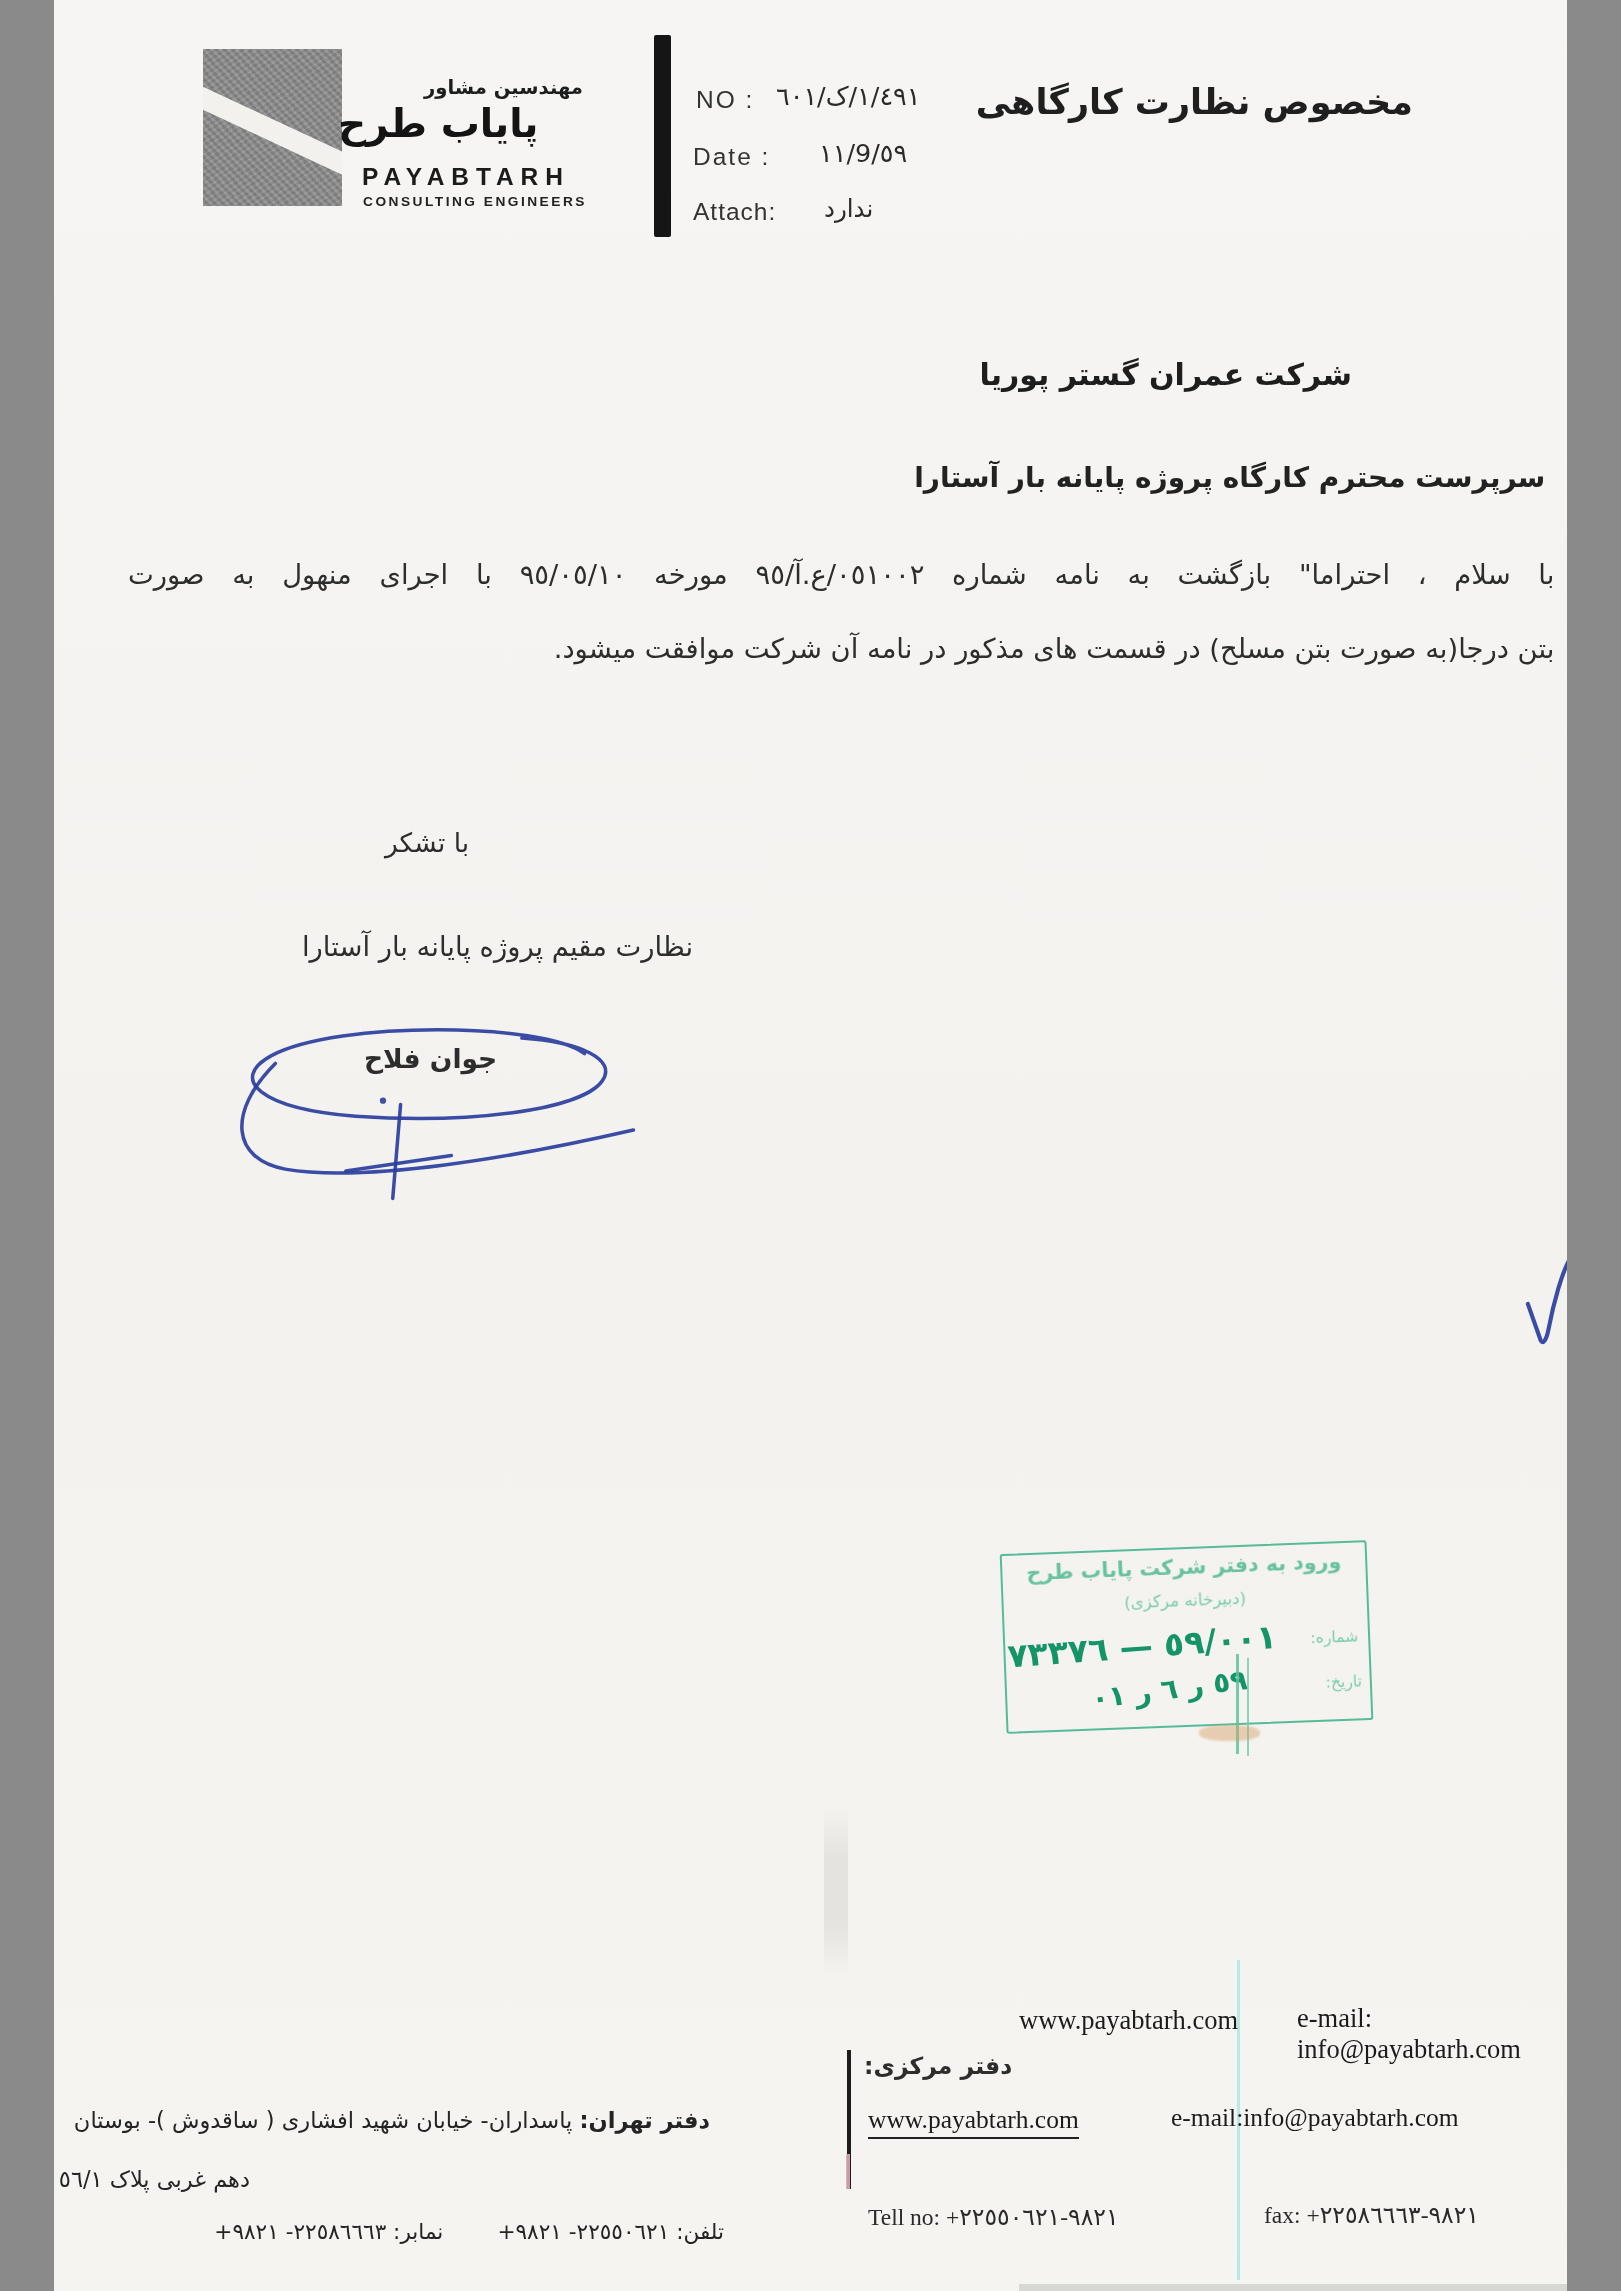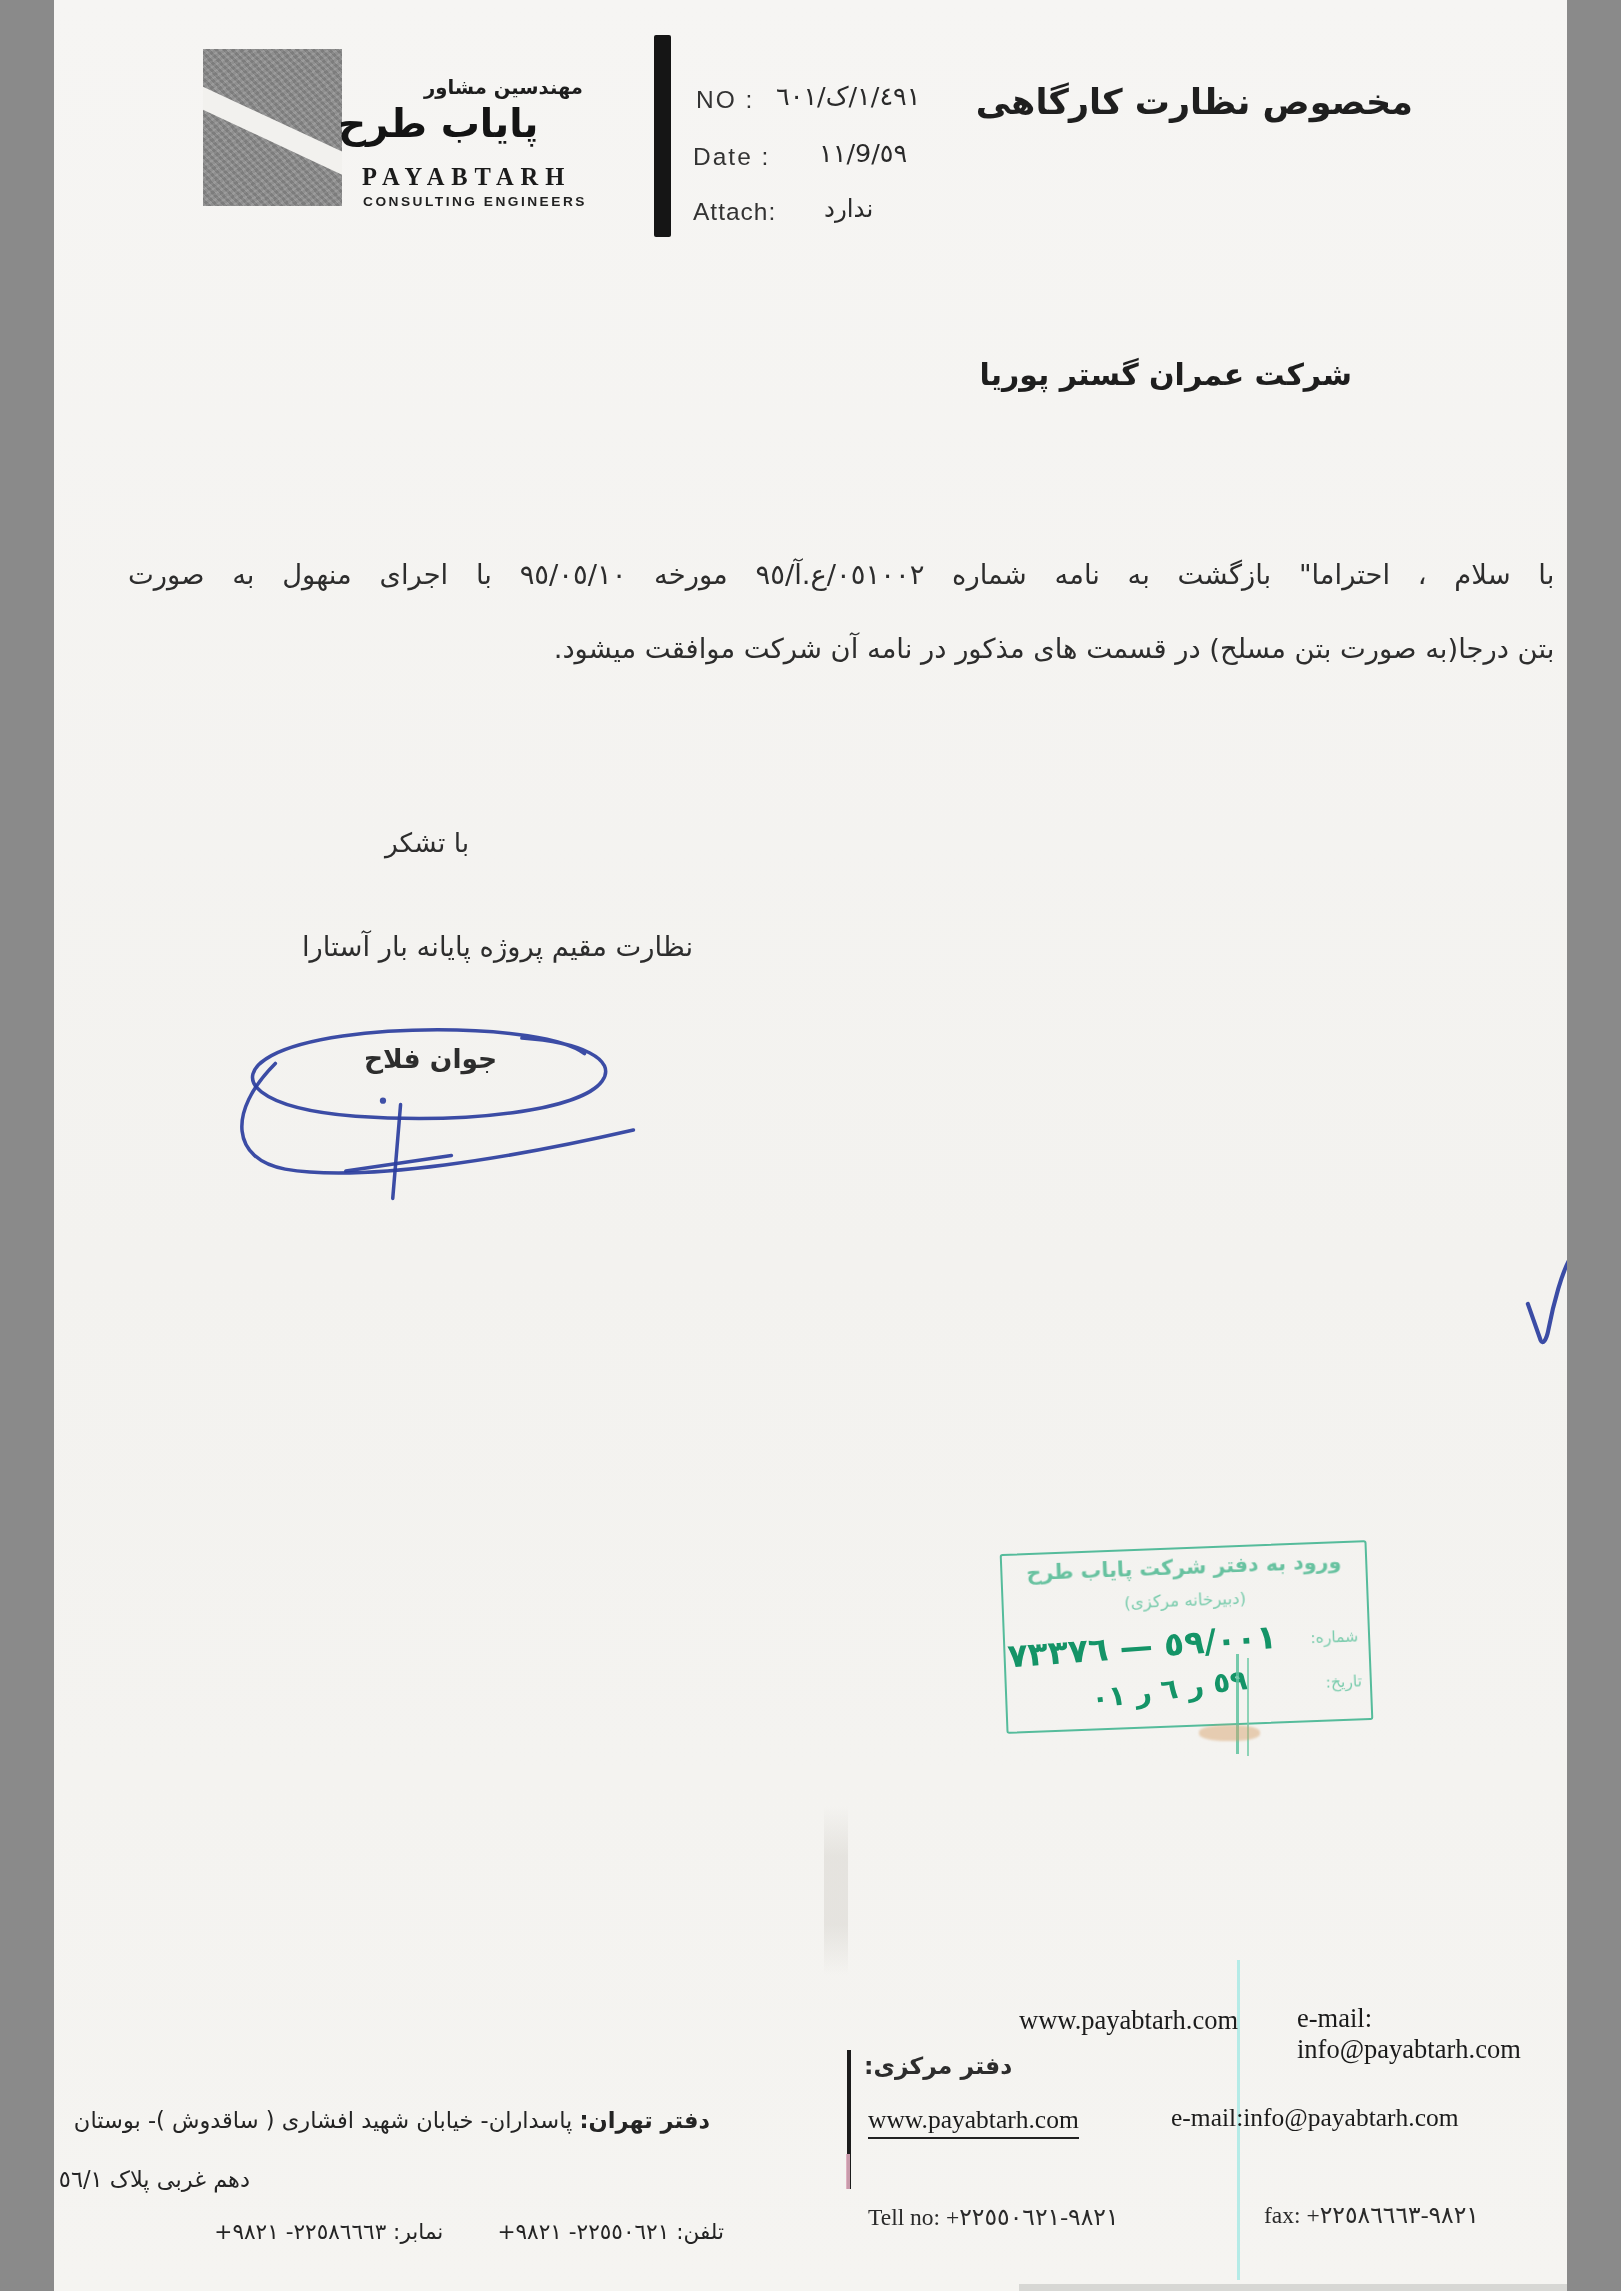--- a/index.html
+++ b/index.html
@@ -19,21 +19,21 @@
   
   .logo-box { left:149px; top:49px; width:139px; height:157px; background:#8e8e8e;
     background-image:
       repeating-linear-gradient(47deg, rgba(255,255,255,.07) 0 2.9px, rgba(0,0,0,.08) 2.9px 5.9px),
       repeating-linear-gradient(-33deg, rgba(255,255,255,.05) 0 2px, rgba(0,0,0,.05) 2px 4.9px);
     overflow:hidden; }
   .logo-swoosh { position:absolute; left:-27.4px; top:73px; width:201px; height:20.6px;
     background:#f2f1ee; transform:rotate(25deg); border-radius:11.8px 8.8px 8.8px 13.7px; }
   .brand-fa-small { left:284px; top:76px; width:245px; text-align:right; font-size:19.6px; font-weight:700; color:#1d1d1d; }
   .brand-fa-large { left:284px; top:102px; width:250px; text-align:left; font-size:39px; font-weight:700; color:#141414; line-height:1.15; }
-  .brand-en { left:308px; top:163px; font-size:24.5px; font-weight:600; letter-spacing:6.9px; color:#1b1b1b;font-family:Liberation Serif, serif; }
+  .brand-en { left:308px; top:163px; font-size:24.5px; font-weight:600; letter-spacing:6.9px; color:#1b1b1b; }
   .brand-en-sub { left:309px; top:194px; font-size:13.7px; font-weight:600; letter-spacing:2.5px; color:#222;text-align:right; }
   .vbar { left:600px; top:35px; width:16.7px; height:202px; background:#151515; border-radius:2px; }
 
   .no-label { left:642px; top:86px; font-size:24.5px; color:#333; letter-spacing:2px; }
   .no-value { left:722px; top:81px; font-size:25.5px; color:#2a2a2a; }
   .date-label { left:639px; top:143px; font-size:24.5px; color:#333; letter-spacing:2px; }
   .date-value { left:765px; top:138px; font-size:25.5px; color:#2a2a2a; }
   .attach-label { left:639px; top:198px; font-size:24.5px; color:#333; letter-spacing:1px; }
   .attach-value { left:770px; top:194px; font-size:24.5px; color:#2a2a2a; }
 
@@ -114,20 +114,21 @@
   <div class="abs en-sans no-label">NO :</div>
   <bdo dir="ltr" class="abs fa no-value">١٩٤/١/ک/١٠٦</bdo>
   <div class="abs en-sans date-label">Date :</div>
   <bdo dir="ltr" class="abs fa date-value">٩٥/9/١١</bdo>
   <div class="abs en-sans attach-label">Attach:</div>
   <div class="abs fa attach-value">ندارد</div>
 
   <div class="abs fa tag1">مخصوص نظارت کارگاهی</div>
 
   <div class="abs fa recipient">شرکت عمران گستر پوریا</div>
+  <div class="abs fa recipient-title">سرپرست محترم کارگاه پروژه پایانه بار آستارا</div>
   <div class="abs fa body1">با سلام ، احتراما" بازگشت به نامه شماره ٠٥١٠٠٢/ع.آ/٩٥ مورخه ٩٥/٠٥/١٠ با اجرای منهول به صورت</div>
   <div class="abs fa body2">بتن درجا(به صورت بتن مسلح) در قسمت های مذکور در نامه آن شرکت موافقت میشود.</div>
   <div class="abs fa closing">با تشکر</div>
   <div class="abs fa signer-role">نظارت مقیم  پروژه پایانه بار آستارا</div>
   <div class="abs fa signer-name">جوان فلاح</div>
 
   <svg class="abs sig-svg" viewBox="0 0 480 230">
     <path class="ink" d="M 402 60 C 360 28, 150 26, 82 62 C 38 86, 70 116, 168 124 C 282 132, 398 118, 420 88 C 436 66, 398 48, 338 44"></path>
     <path class="ink" d="M 86 70 C 36 120, 42 168, 96 178 C 178 192, 330 166, 452 138"></path>
     <path class="ink" d="M 214 112 L 206 208"></path>

